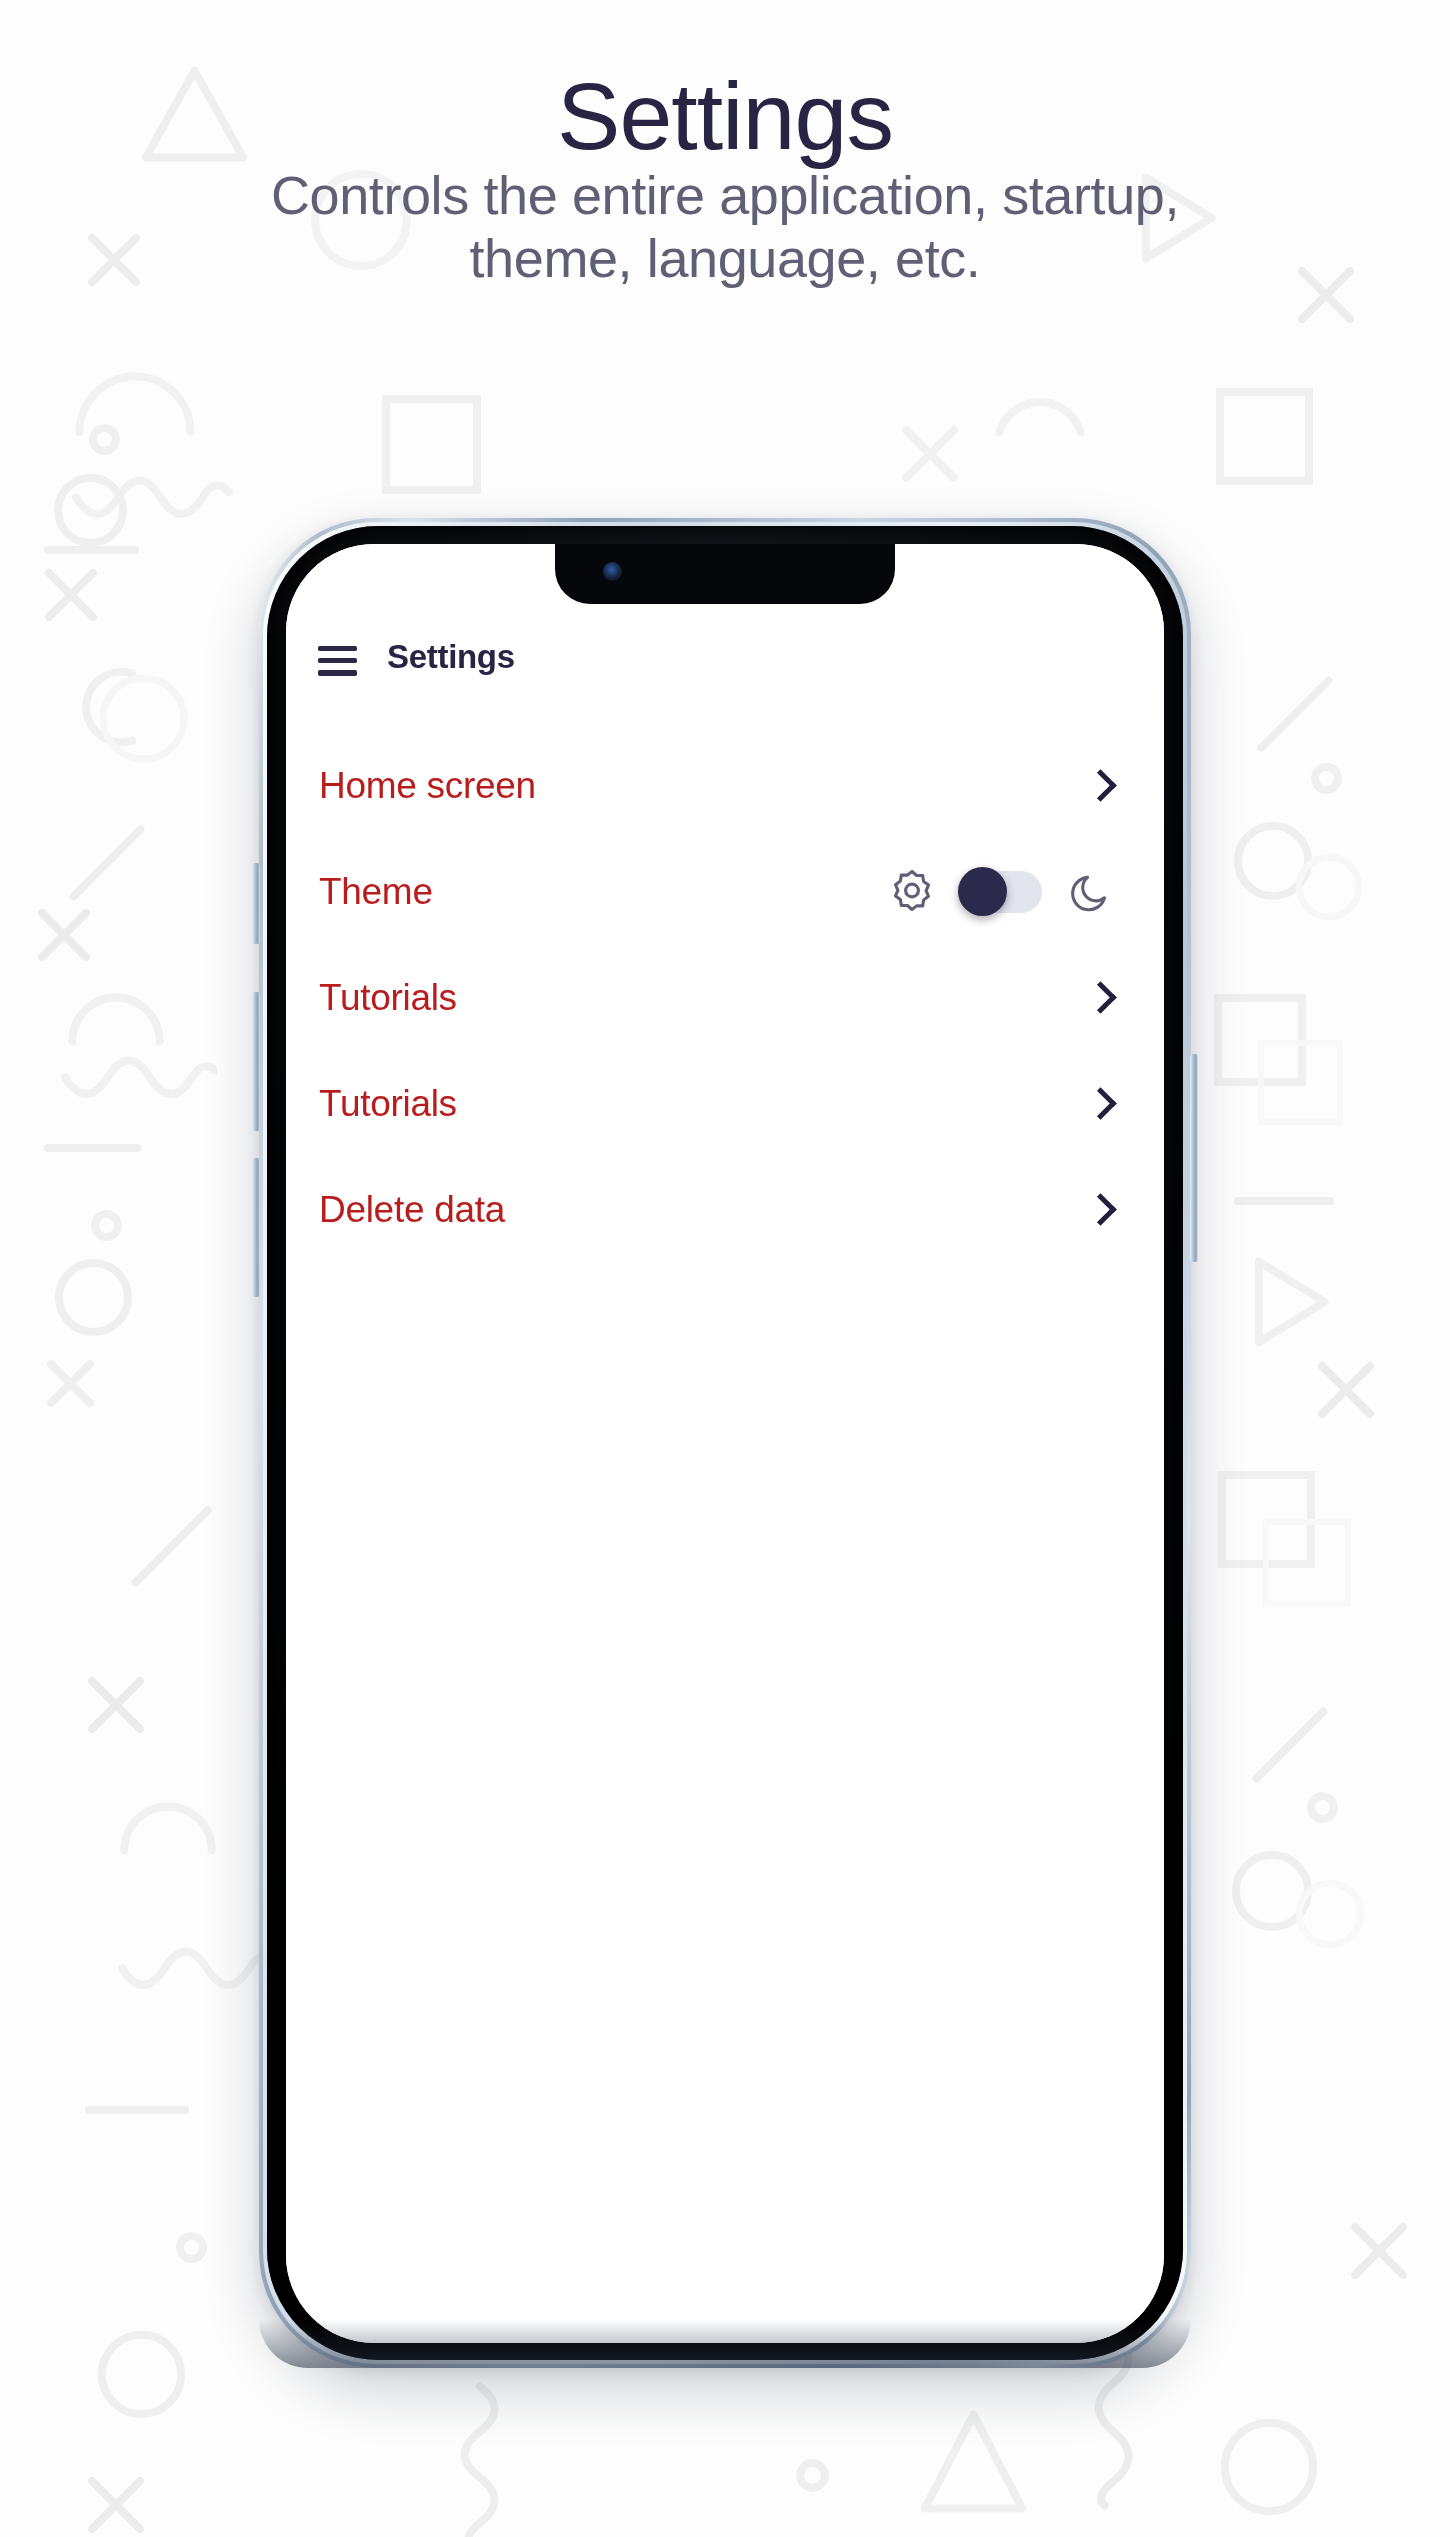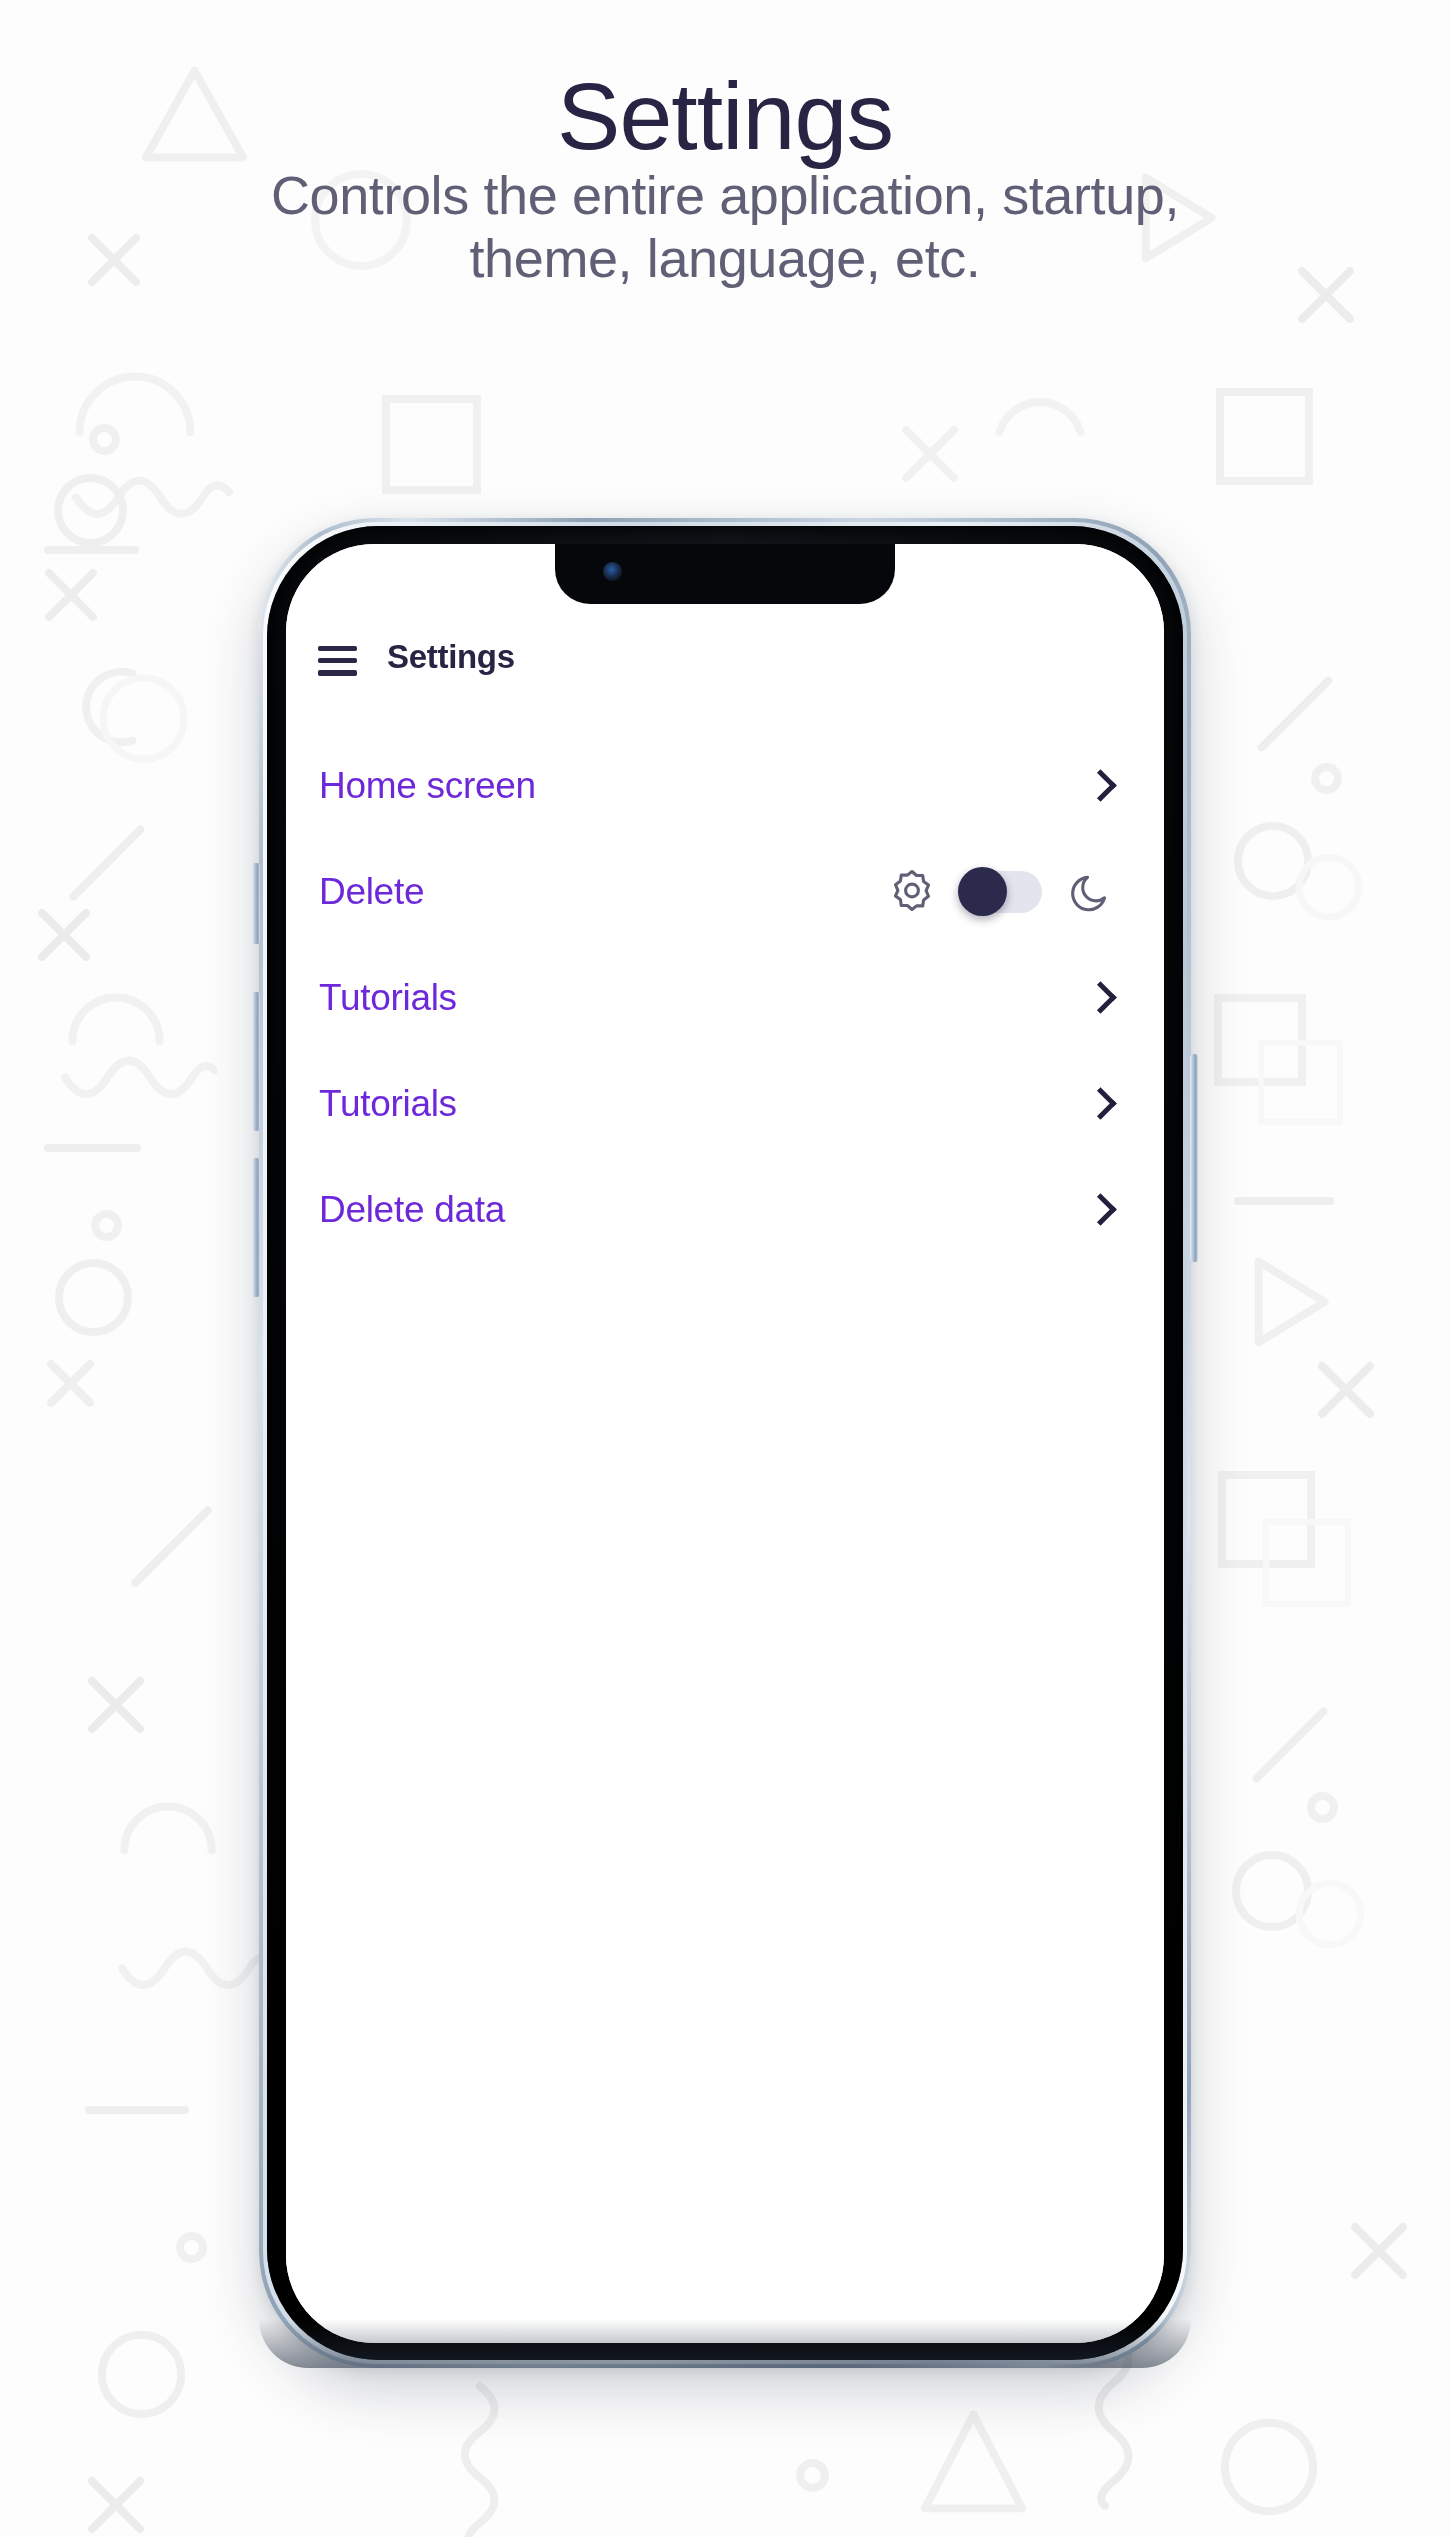--- a/index.html
+++ b/index.html
@@ -188,21 +188,21 @@
   }
   .srow {
     display:flex;
     align-items:center;
     min-height:106px;
     padding:0 49px 0 33px;
     cursor:pointer;
   }
   .srow-label {
     font-size:37px;
-    color:#6d28d9;
+    color:#b91c1c;
     font-weight:400;
     letter-spacing:-0.3px;
     flex:1;
   }
   .chev {
     width:23px;
     height:23px;
     border-right:5.3px solid #22203c;
     border-bottom:5.3px solid #22203c;
     transform:rotate(-45deg);
@@ -484,21 +484,21 @@
         </div>
 
         <div class="settings-list">
 
           <div class="srow">
             <div class="srow-label">Home screen</div>
             <div class="chev"></div>
           </div>
 
           <div class="srow">
-            <div class="srow-label">Delete</div>
+            <div class="srow-label">Theme</div>
             <div class="theme-ctrls">
               <svg class="icon-sun" width="48" height="48" viewBox="0 0 48 48">
                 <path d="M24 3.5 l4.6 4.0 h6.1 l0.9 6.0 l4.9 3.6 l-2.4 5.6 l2.4 5.6 l-4.9 3.6 l-0.9 6.0 h-6.1 L24 41.5 l-4.6 -4.0 h-6.1 l-0.9 -6.0 l-4.9 -3.6 l2.4 -5.6 l-2.4 -5.6 l4.9 -3.6 l0.9 -6.0 h6.1 Z" fill="none" stroke="#5f5f75" stroke-width="3.1" stroke-linejoin="round"></path>
                 <circle cx="24" cy="22.5" r="6.4" fill="none" stroke="#5f5f75" stroke-width="3.1"></circle>
               </svg>
 
               <div class="toggle">
                 <div class="toggle-knob"></div>
               </div>
 

